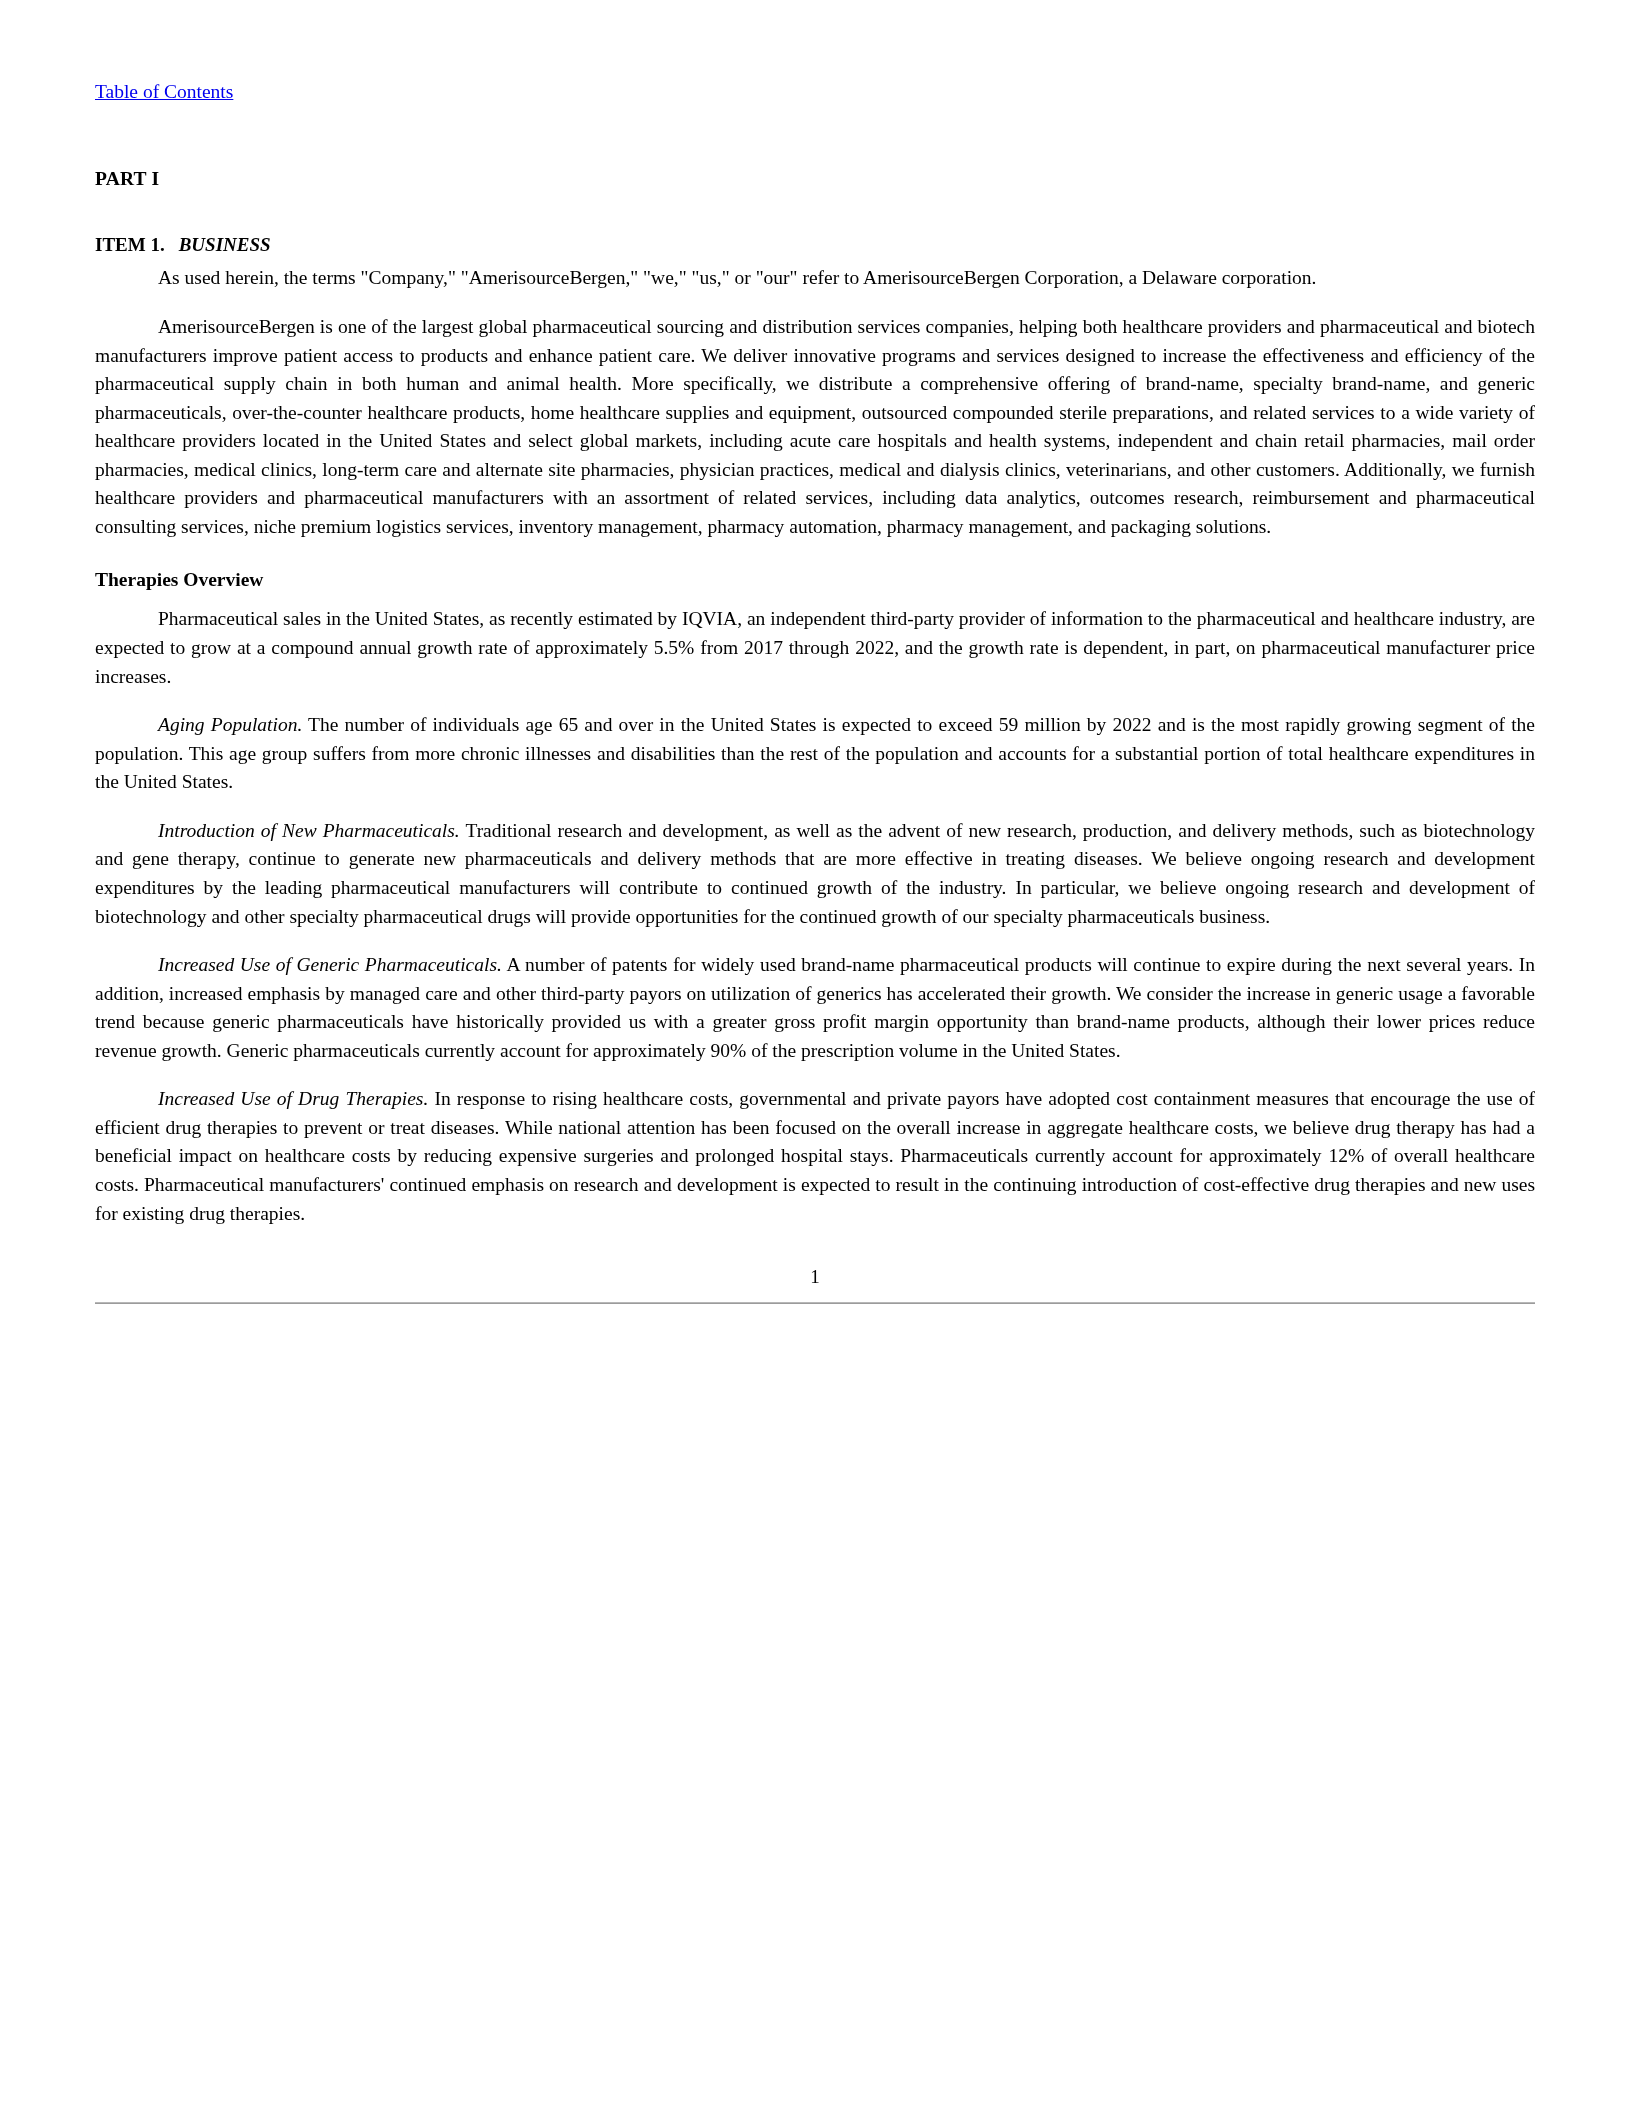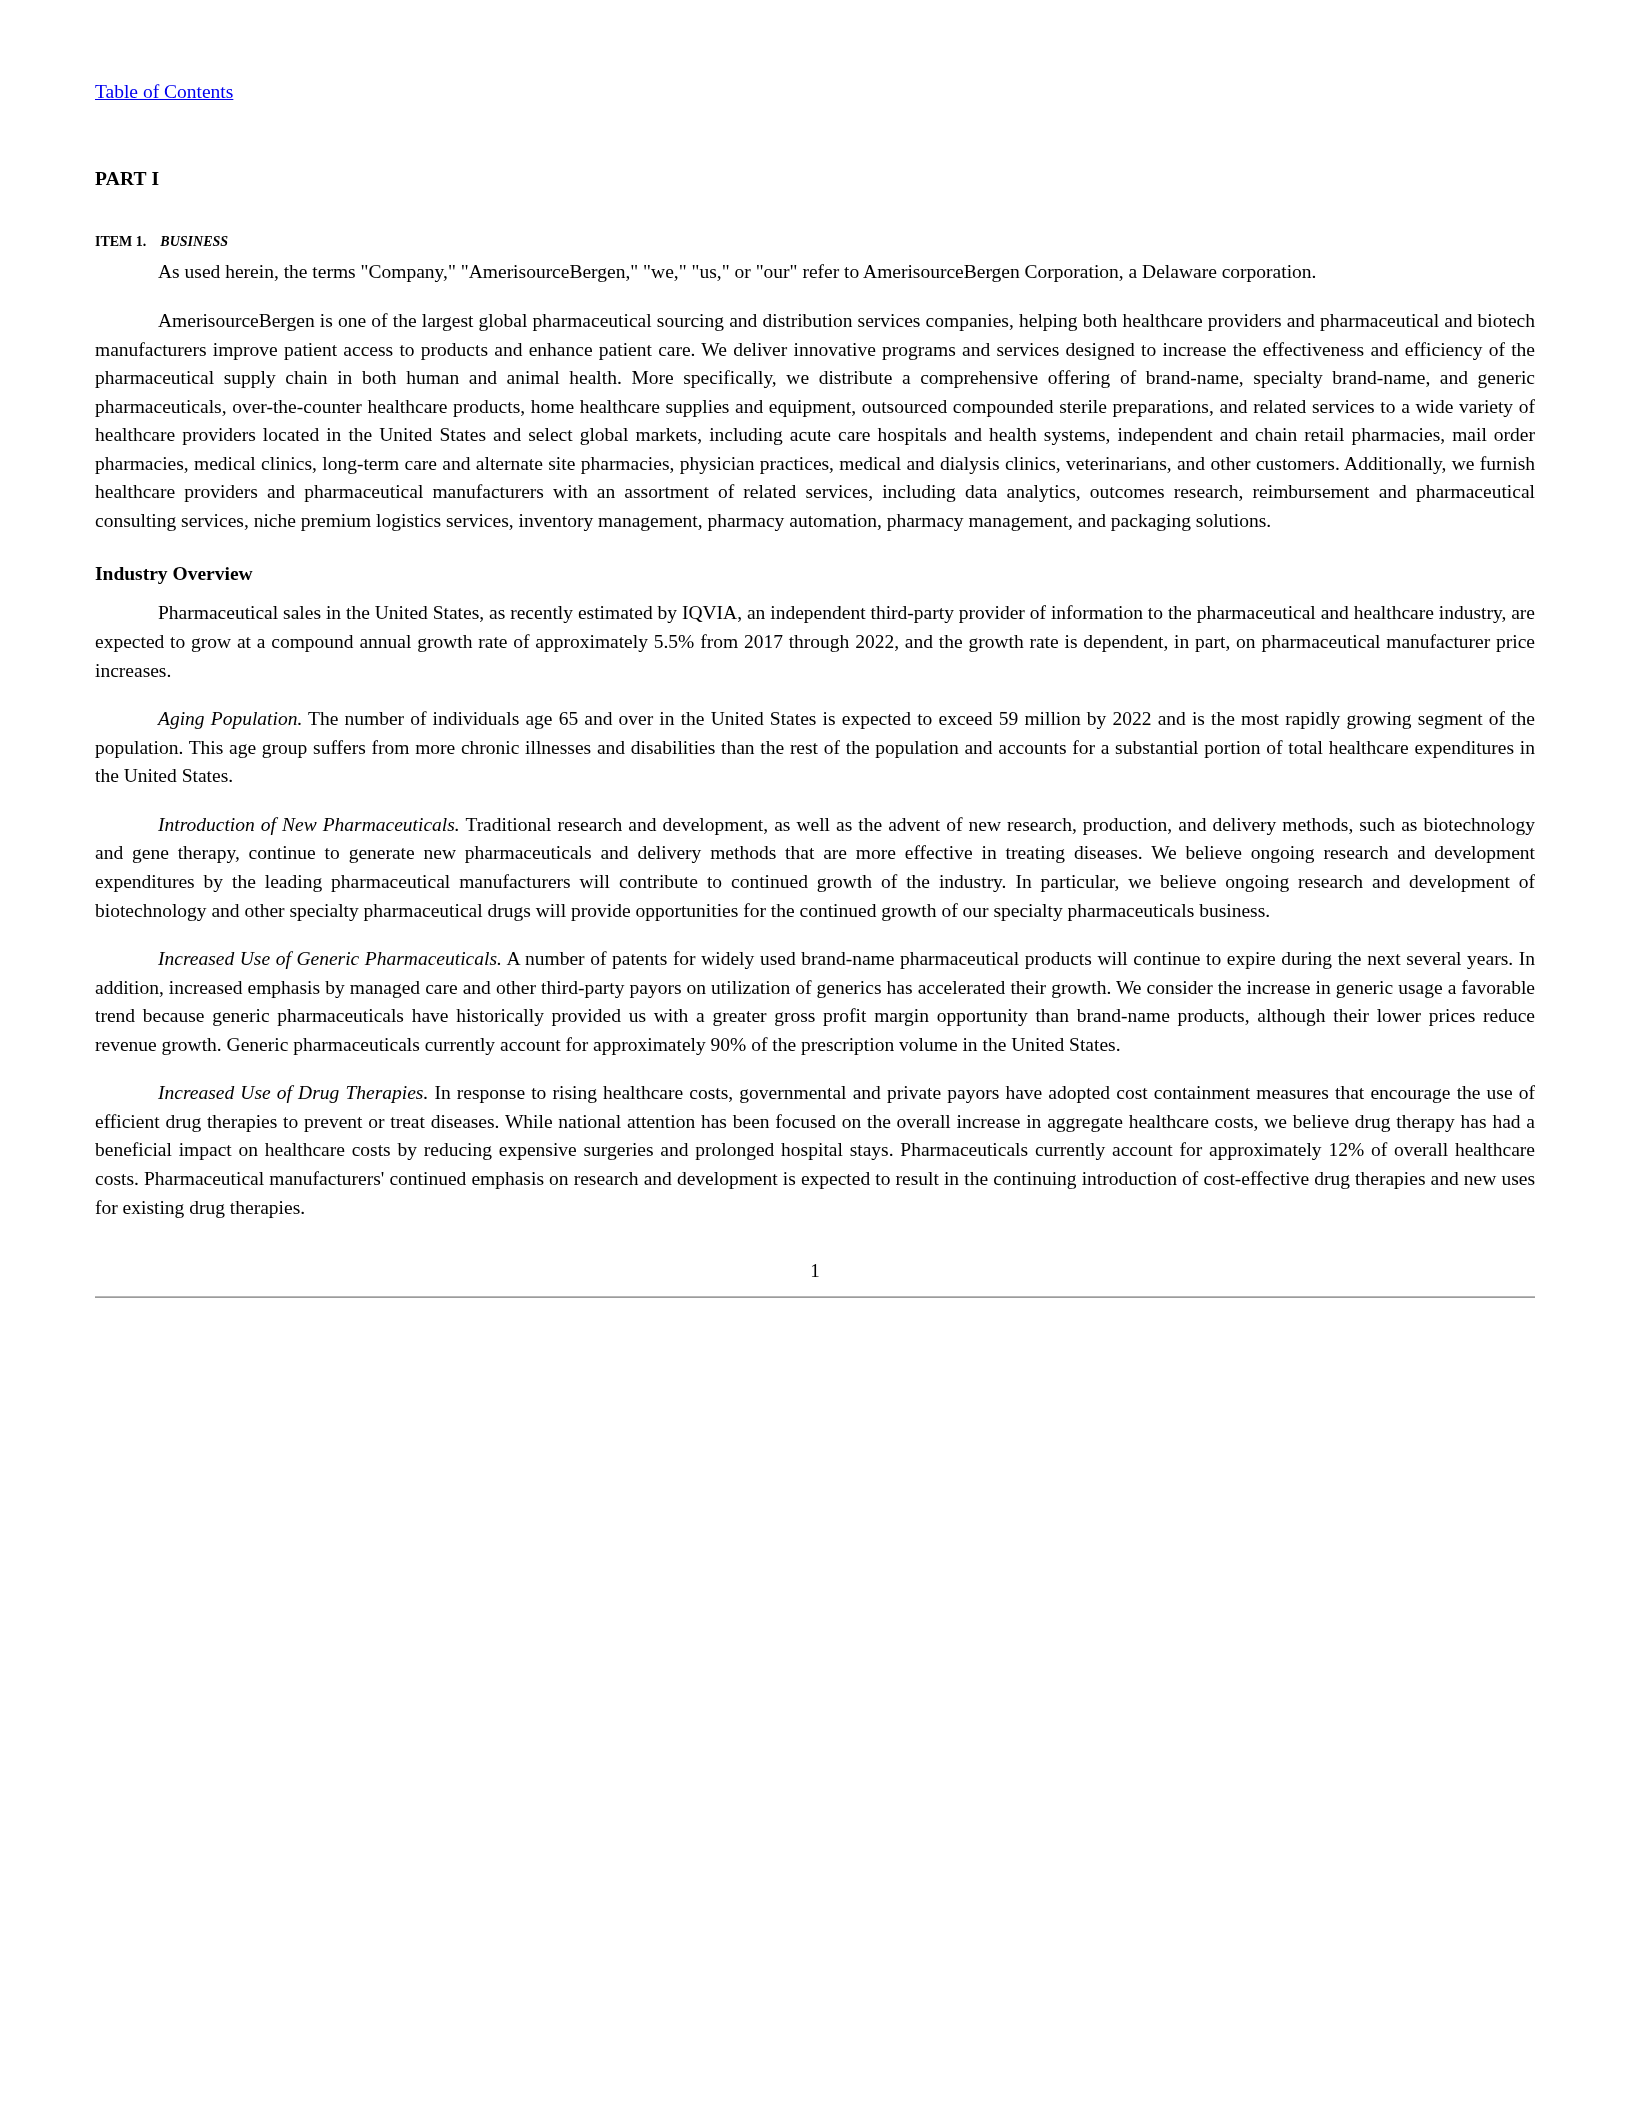--- a/index.html
+++ b/index.html
@@ -49,21 +49,21 @@
     text-align: left;
     font-weight: bold;
     font-size: 19.5px;
     margin-top: 65px;
     letter-spacing: 0.2px;
   }
 
   
   .item-heading {
     margin-top: 44px;
-    font-size: 14px;
+    font-size: 19px;
   }
   .item-heading .item-num {
     font-weight: bold;
   }
   .item-heading .item-title {
     font-weight: bold;
     font-style: italic;
     margin-left: 14px;
   }
 
@@ -131,21 +131,21 @@
     <div class="part-heading">PART I</div>
 
     <div class="item-heading">
       <span class="item-num">ITEM 1.</span><span class="item-title">BUSINESS</span>
     </div>
 
     <p class="body first-para">As used herein, the terms "Company," "AmerisourceBergen," "we," "us," or "our" refer to AmerisourceBergen Corporation, a Delaware corporation.</p>
 
     <p class="body">AmerisourceBergen is one of the largest global pharmaceutical sourcing and distribution services companies, helping both healthcare providers and pharmaceutical and biotech manufacturers improve patient access to products and enhance patient care. We deliver innovative programs and services designed to increase the effectiveness and efficiency of the pharmaceutical supply chain in both human and animal health. More specifically, we distribute a comprehensive offering of brand-name, specialty brand-name, and generic pharmaceuticals, over-the-counter healthcare products, home healthcare supplies and equipment, outsourced compounded sterile preparations, and related services to a wide variety of healthcare providers located in the United States and select global markets, including acute care hospitals and health systems, independent and chain retail pharmacies, mail order pharmacies, medical clinics, long-term care and alternate site pharmacies, physician practices, medical and dialysis clinics, veterinarians, and other customers. Additionally, we furnish healthcare providers and pharmaceutical manufacturers with an assortment of related services, including data analytics, outcomes research, reimbursement and pharmaceutical consulting services, niche premium logistics services, inventory management, pharmacy automation, pharmacy management, and packaging solutions.</p>
 
-    <div class="section-heading">Industry Overview</div>
+    <div class="section-heading">Therapies Overview</div>
 
     <p class="body lead-in">Pharmaceutical sales in the United States, as recently estimated by IQVIA, an independent third-party provider of information to the pharmaceutical and healthcare industry, are expected to grow at a compound annual growth rate of approximately 5.5% from 2017 through 2022, and the growth rate is dependent, in part, on pharmaceutical manufacturer price increases.</p>
 
 
     <p class="body spaced">
       <span class="run-in-italic">Aging Population.</span><span> The number of individuals age 65 and over in the United States is expected to exceed 59 million by 2022 and is the most rapidly growing segment of the population. This age group suffers from more chronic illnesses and disabilities than the rest of the population and accounts for a substantial portion of total healthcare expenditures in the United States.</span>
     </p>
 
     <p class="body spaced">
       <span class="run-in-italic">Introduction of New Pharmaceuticals.</span><span> Traditional research and development, as well as the advent of new research, production, and delivery methods, such as biotechnology and gene therapy, continue to generate new pharmaceuticals and delivery methods that are more effective in treating diseases. We believe ongoing research and development expenditures by the leading pharmaceutical manufacturers will contribute to continued growth of the industry. In particular, we believe ongoing research and development of biotechnology and other specialty pharmaceutical drugs will provide opportunities for the continued growth of our specialty pharmaceuticals business.</span>

